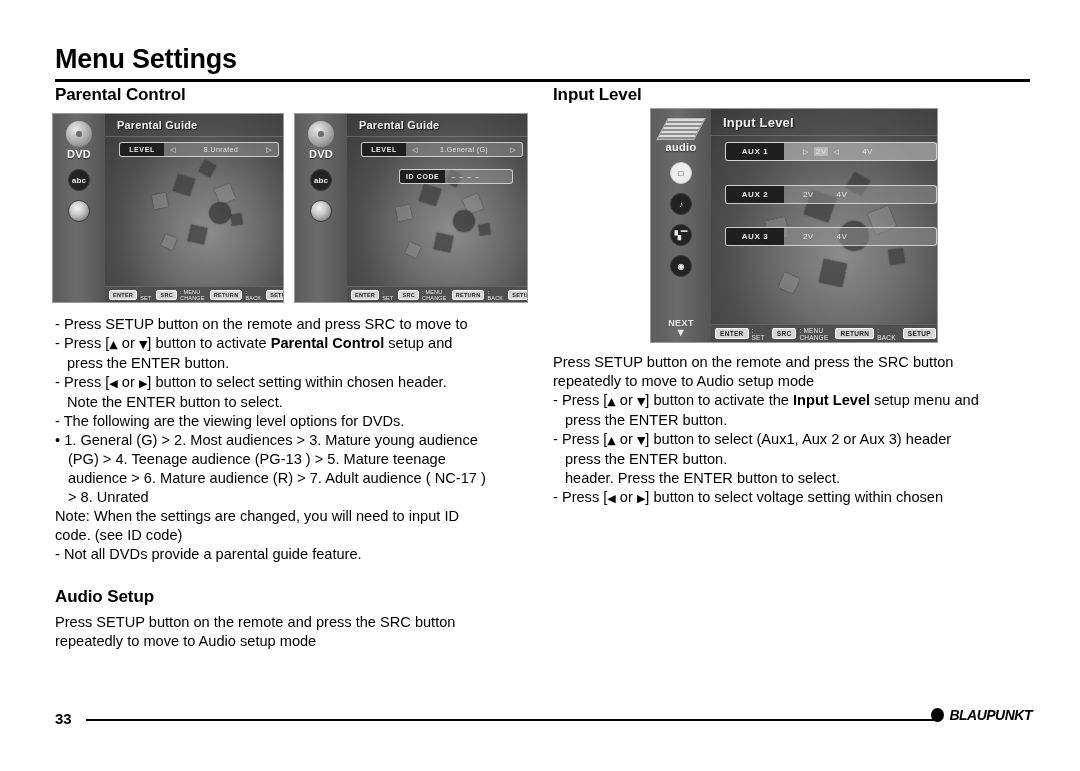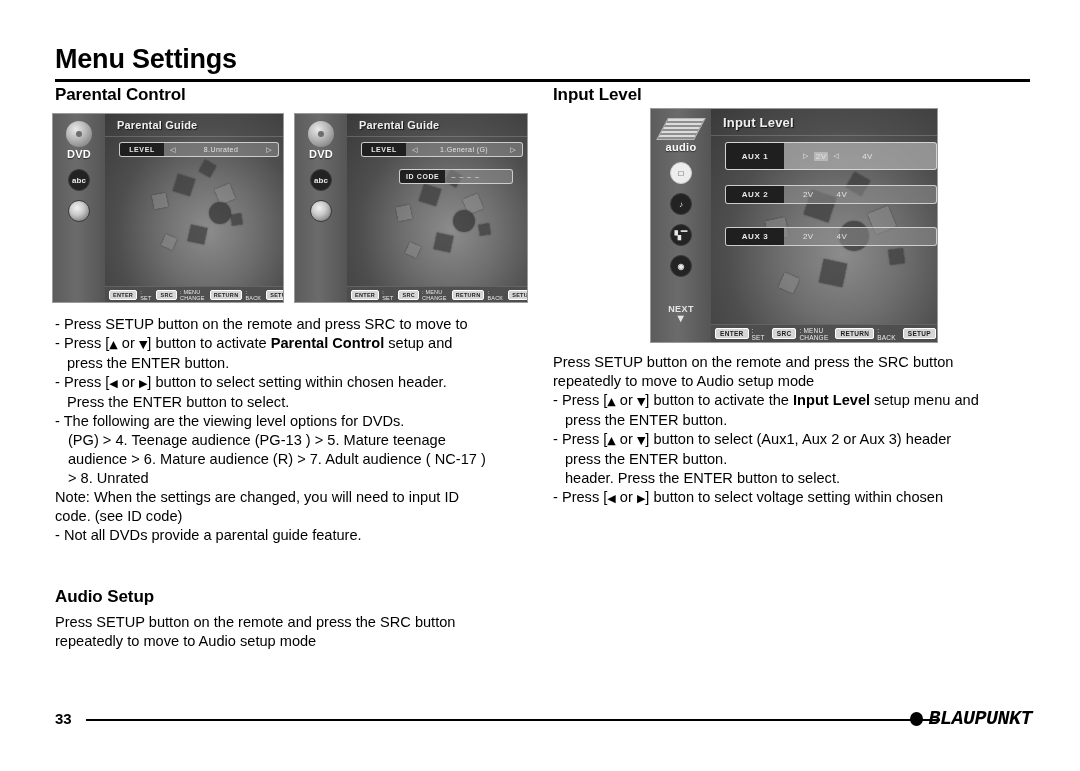--- a/index.html
+++ b/index.html
@@ -82,21 +82,21 @@
   .rail-ico.globe{
     background: radial-gradient(circle at 40% 35%, #f2f2f2 0%, #c9c9c9 40%, #5e5e5e 100%);
   }
   .rail-stack {
     width: 38px; height: 22px; margin-top: 4px;
     background: repeating-linear-gradient(to bottom,#dcdcdc 0 2px,#8f8f8f 2px 4px);
     transform: skewX(-28deg);
     border: 1px solid #b9b9b9;
   }
   .rail-next {
-    margin-top: auto; margin-bottom: 20px; text-align:center;
+    margin-top: auto; margin-bottom: 6px; text-align:center;
     color:#e6e6e6; font-size:9px; font-weight:bold; letter-spacing:.4px;
   }
   .rail-next .caret { display:block; font-size:11px; line-height:8px; }
 
   
   .screen {
     position: absolute; left: 52px; right: 0; top: 0; bottom: 0;
     background:
       radial-gradient(ellipse at 58% 62%, #8c8c8c 0%, #6f6f6f 32%, #4e4e4e 62%, #3a3a3a 100%);
     overflow:hidden;
@@ -144,21 +144,21 @@
 
   #p1-level { left:14px; top:28px; width: 160px; }
   #p1-level .val { justify-content: space-between; }
 
   #p2-level { left:14px; top:28px; width: 162px; }
   #p2-level .val { justify-content: space-between; }
   #p2-idcode { left:52px; top:55px; width: 114px; height: 15px; }
   #p2-idcode .tag { min-width: 38px; }
   #p2-idcode .val { gap: 11px; letter-spacing: 1px; }
 
-  #aux1 { left:14px; top:33px;  width: 212px; height:28px; background: rgba(175,175,175,.72);}
+  #aux1 { left:14px; top:33px;  width: 212px; height:19px; background: rgba(175,175,175,.72);}
   #aux2 { left:14px; top:76px;  width: 212px; height:19px; }
   #aux3 { left:14px; top:118px; width: 212px; height:19px; }
   #osd-input .row .tag { min-width:58px; font-size:8px; }
   #osd-input .row .val { font-size:8px; gap:5px;margin-left:13px; }
   #osd-input .row .val .v4 { margin-left: 18px; }
 
   
   .keybar {
     position:absolute; left:0; right:0; bottom:0; height:16px;
     background: rgba(78,78,78,.9);
@@ -192,23 +192,22 @@
 
   
   .pg-no { position:absolute; left:55px; top:710px; font-size:15px; font-weight:bold; }
   .foot-rule { position:absolute; left:86px; top:719px; width:854px; height:2px; background:#000; }
   .brand {
     position:absolute; right:48px; top:707px;
     display:flex; align-items:center; gap:5px;
   }
   .brand .dot { width:13px; height:14px; border-radius:50%; background:#000; }
   .brand .nm {
-    font-size:20px; font-weight:bold; font-style:italic;
+    font-size:14px; font-weight:bold; font-style:italic;
     letter-spacing:-0.5px;
-    font-family:Liberation Mono, monospace;
   }
 </style>
 </head>
 <body>
 
 <div class="page">
 
   <div class="page-title">Menu Settings</div>
   <div class="title-rule"></div>
 
@@ -416,27 +415,30 @@
       <span>- Press [</span><span class="ar">▲</span><span> or </span><span class="ar">▼</span><span>] button to activate </span><b>Parental Control</b><span> setup and</span>
     </div>
     <div class="p" style="padding-left:12px">
       <span>press the ENTER button.</span>
     </div>
 
     <div class="p ind">
       <span>- Press [</span><span class="ar">◀</span><span>  or  </span><span class="ar">▶</span><span>] button to select setting within chosen header.</span>
     </div>
     <div class="p" style="padding-left:12px">
-      <span>Press the ENTER button to select.</span>
+      <span>Note the ENTER button to select.</span>
     </div>
 
     <div class="p ind">
       <span>- The following are the viewing level options for DVDs.</span>
     </div>
 
+    <div class="p bul">
+      <span>• 1. General (G) &gt; 2. Most audiences &gt; 3. Mature young audience</span>
+    </div>
     <div class="p" style="padding-left:13px">
       <span>(PG) &gt; 4. Teenage audience (PG-13 ) &gt; 5. Mature teenage</span>
     </div>
     <div class="p" style="padding-left:13px">
       <span>audience &gt; 6. Mature audience (R) &gt; 7. Adult audience ( NC-17 )</span>
     </div>
     <div class="p" style="padding-left:13px">
       <span>&gt; 8. Unrated</span>
     </div>
 

